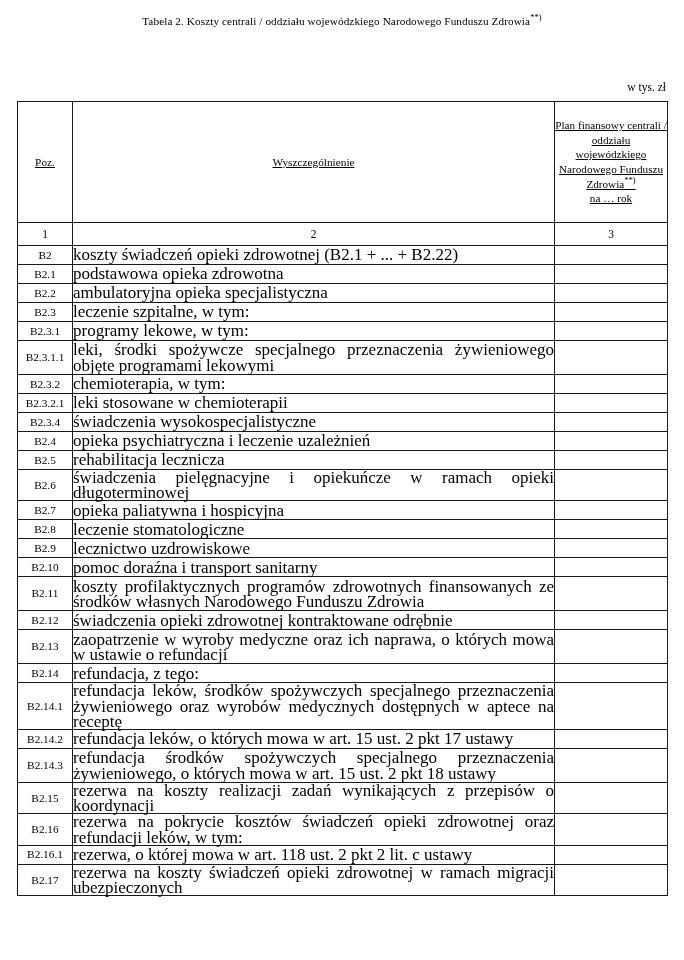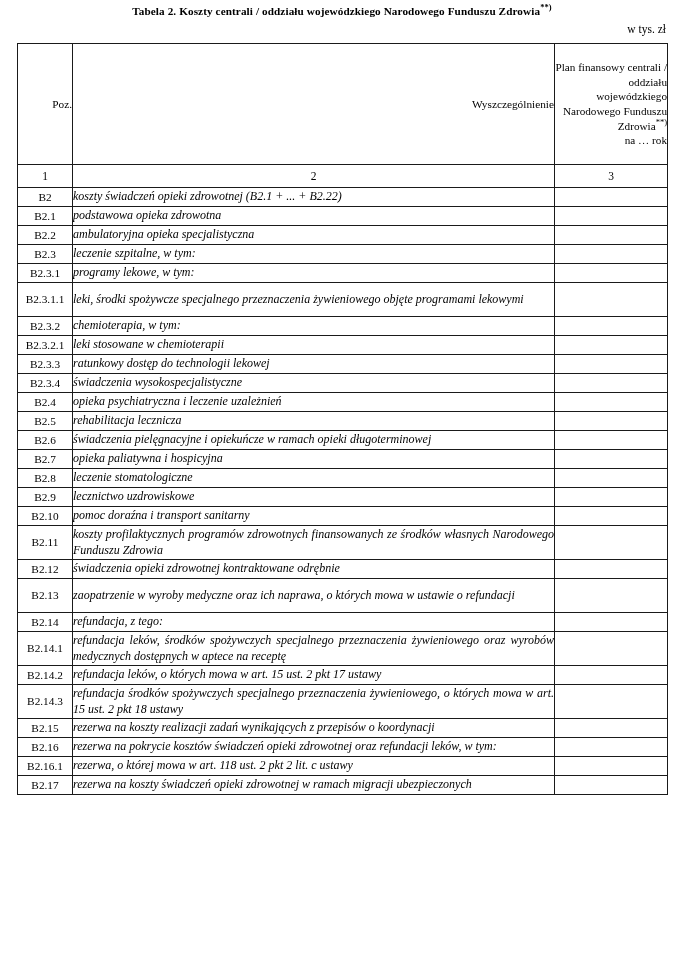--- a/index.html
+++ b/index.html
@@ -15,61 +15,63 @@
     color: #000000;
   }
   .page {
     position: relative;
     width: 684px;
     height: 960px;
     box-sizing: border-box;
   }
   .doc-title {
     text-align: center;
-    font-weight: bold;
+    font-weight: normal;
     font-size: 11.2px;
     line-height: 14px;
-    padding-top: 4px;
+    padding-top: 14px;
     letter-spacing: 0.1px;
   }
   .doc-title .sup {
     font-size: 8.5px;
     vertical-align: super;
     line-height: 0;
   }
   .unit-note {
     text-align: right;
     font-size: 11.5px;
     line-height: 14px;
     padding-right: 18px;
     padding-top: 4px;
+    margin-top: 48px;
   }
   table.main-table {
     border-collapse: collapse;
     table-layout: fixed;
     margin-left: 17px;
     margin-top: 7px;
     width: 650px;
     font-size: 11.3px;
   }
   table.main-table td {
     border: 1px solid #1a1a1a;
     padding: 0;
     vertical-align: middle;
   }
   .col-poz  { width: 55px; }
   .col-desc { width: 482px; }
   .col-plan { width: 113px; }
 
   .hdr-cell {
-    text-align: right;
+    text-align: center;
     vertical-align: middle;
     height: 120px;
     font-size: 11.3px;
     line-height: 14.5px;
+    text-decoration: underline;
   }
   .hdr-plan {
     line-height: 14.6px;
     font-size: 11.2px;
   }
   .hdr-plan .sup {
     font-size: 8.5px;
     vertical-align: super;
     line-height: 0;
   }
@@ -81,24 +83,23 @@
   .cell-poz {
     padding: 4px 0 4px 6px;
     text-align: center;
     font-size: 11.3px;
     line-height: 15px;
   }
   .cell-desc {
     padding: 4px 8px 4px 7px;
     text-align: justify;
     text-align-last: left;
-    font-size: 12px;
+    font-size: 17px;
     line-height: 15.2px;
     hyphens: manual;
-    font-style: italic;
   }
   .cell-plan {
     padding: 4px 6px;
   }
   tr.r1 td { height: 18px; }
   tr.r2 td { height: 33px; margin-left: 8px; }
 </style>
 </head>
 <body>
 
@@ -159,25 +160,20 @@
           <td class="cell-poz">B2.3.2</td>
           <td class="cell-desc">chemioterapia, w tym:</td>
           <td class="cell-plan"></td>
         </tr>
         <tr class="r1">
           <td class="cell-poz">B2.3.2.1</td>
           <td class="cell-desc">leki stosowane w chemioterapii</td>
           <td class="cell-plan"></td>
         </tr>
         <tr class="r1">
-          <td class="cell-poz">B2.3.3</td>
-          <td class="cell-desc">ratunkowy dostęp do technologii lekowej</td>
-          <td class="cell-plan"></td>
-        </tr>
-        <tr class="r1">
           <td class="cell-poz">B2.3.4</td>
           <td class="cell-desc">świadczenia wysokospecjalistyczne</td>
           <td class="cell-plan"></td>
         </tr>
         <tr class="r1">
           <td class="cell-poz">B2.4</td>
           <td class="cell-desc">opieka psychiatryczna i leczenie uzależnień</td>
           <td class="cell-plan"></td>
         </tr>
         <tr class="r1">

